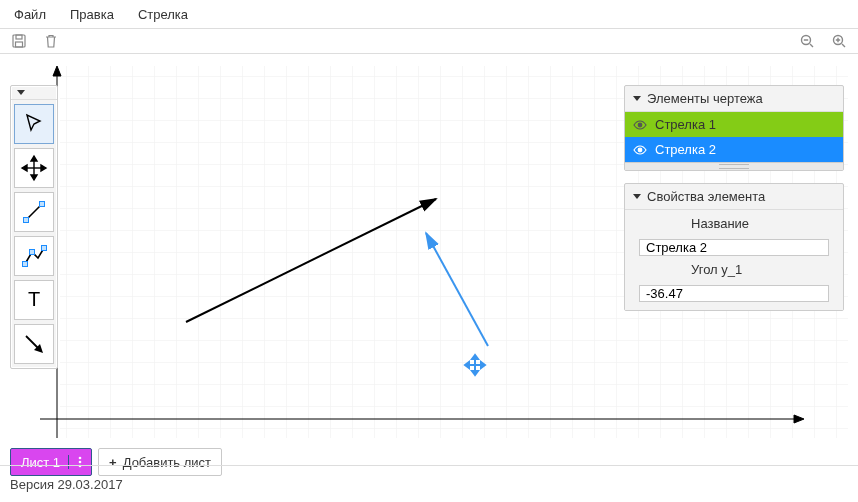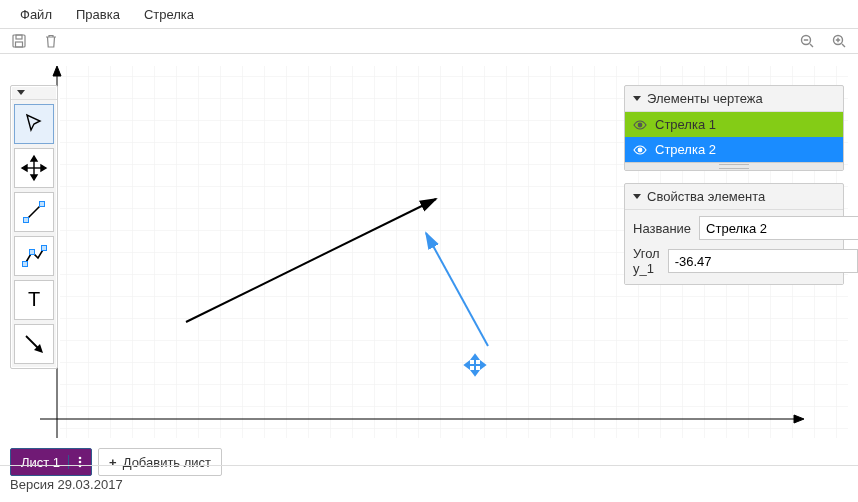--- a/index.html
+++ b/index.html
@@ -1,19 +1,19 @@
 <!DOCTYPE html>
 <html><head>
 <meta charset="utf-8">
 <style>
   * { box-sizing: border-box; margin: 0; padding: 0; font-family: Arial, Helvetica, sans-serif; }
   body { width: 858px; height: 502px; background: #fff; font-size: 13px; color: #333; overflow: hidden; position: relative; }
 
   
-  .menubar { height: 28px; display: flex; align-items: center; padding: 0 8px; }
+  .menubar { height: 28px; display: flex; align-items: center; padding: 0 2px; }
   .menubar .item { padding: 4px 12px; cursor: pointer; }
 
   
   .toolbar { height: 26px; border-top: 1px solid #ddd; border-bottom: 1px solid #ddd; display: flex; align-items: center; padding: 0 10px; }
   .toolbar .left { display: flex; gap: 14px; }
   .toolbar .right { margin-left: auto; display: flex; gap: 14px; }
   .iconbtn { width: 18px; height: 18px; display: flex; align-items: center; justify-content: center; cursor: pointer; color: #888; }
   .iconbtn svg { display: block; }
 
   
@@ -34,27 +34,27 @@
   .panel-head { padding: 5px 8px; border-bottom: 1px solid #ddd; display:flex; align-items:center; gap:6px; cursor:pointer; }
   .panel-head .tri { border-left:4px solid transparent; border-right:4px solid transparent; border-top:5px solid #333; }
   .panel-body { background: #84cc16; }
   .layer { padding: 5px 8px; display:flex; align-items:center; gap:8px; cursor:pointer; }
   .layer.selected { background: #1a8cff; color: #fff; }
   .eye { width:14px; height:14px; display:flex; align-items:center; justify-content:center; }
   .panel-resize { height:8px; background:#e8e8e8; border-top:1px solid #ccc; cursor: ns-resize; display:flex; align-items:center; justify-content:center; }
   .panel-resize::before { content:""; width:30px; height:3px; border-top:1px solid #bbb; border-bottom:1px solid #bbb; }
 
   .props-body { padding: 6px 8px 8px; display:flex; flex-direction:column; gap:6px; background:#f3f3f3; }
-  .prop-row { display:flex; align-items:center; gap:8px; }
+  .prop-row { display:flex; align-items:center; gap:8px;flex-direction:column; }
   .prop-row .lbl { width: 86px; }
   .prop-row input { flex:1; height: 24px; border:1px solid #c9c9c9; background:#fff; padding: 0 6px; font-size:13px; }
 
   
   .tabs { position:absolute; left:10px; bottom:26px; height:28px; display:flex; align-items:stretch; gap:6px; }
-  .tab-active { background:#701a75; color:#fff; display:flex; align-items:center; border:1px solid #2f5a8c; border-radius:2px; }
+  .tab-active { background:#d946ef; color:#fff; display:flex; align-items:center; border:1px solid #2f5a8c; border-radius:2px; }
   .tab-active span.lbl { padding: 0 8px 0 10px; }
   .tab-active .menu { border-left:1px solid #2f5a8c; padding:0 8px; display:flex; align-items:center; cursor:pointer; }
   .tab-add { background:#fff; border:1px solid #c9c9c9; border-radius:2px; display:flex; align-items:center; padding: 0 10px; gap:6px; cursor:pointer; }
 
   
   .status { position:absolute; left:0; right:0; bottom:0; height:24px; border-top:1px solid #ddd; padding: 18px 10px; display:flex; align-items:center; color:#444; font-size:13px; }
 </style>
 </head>
 <body>
 

